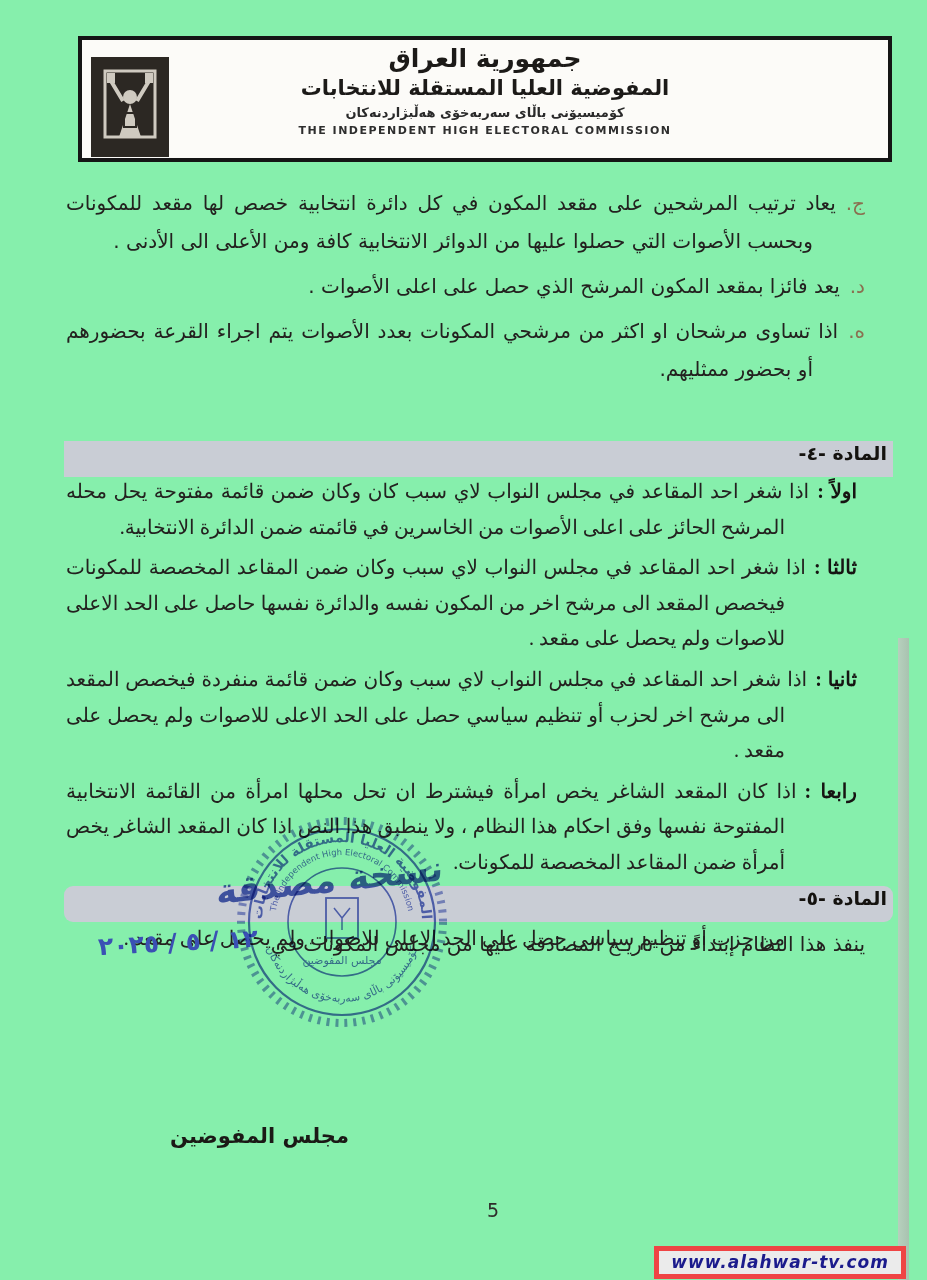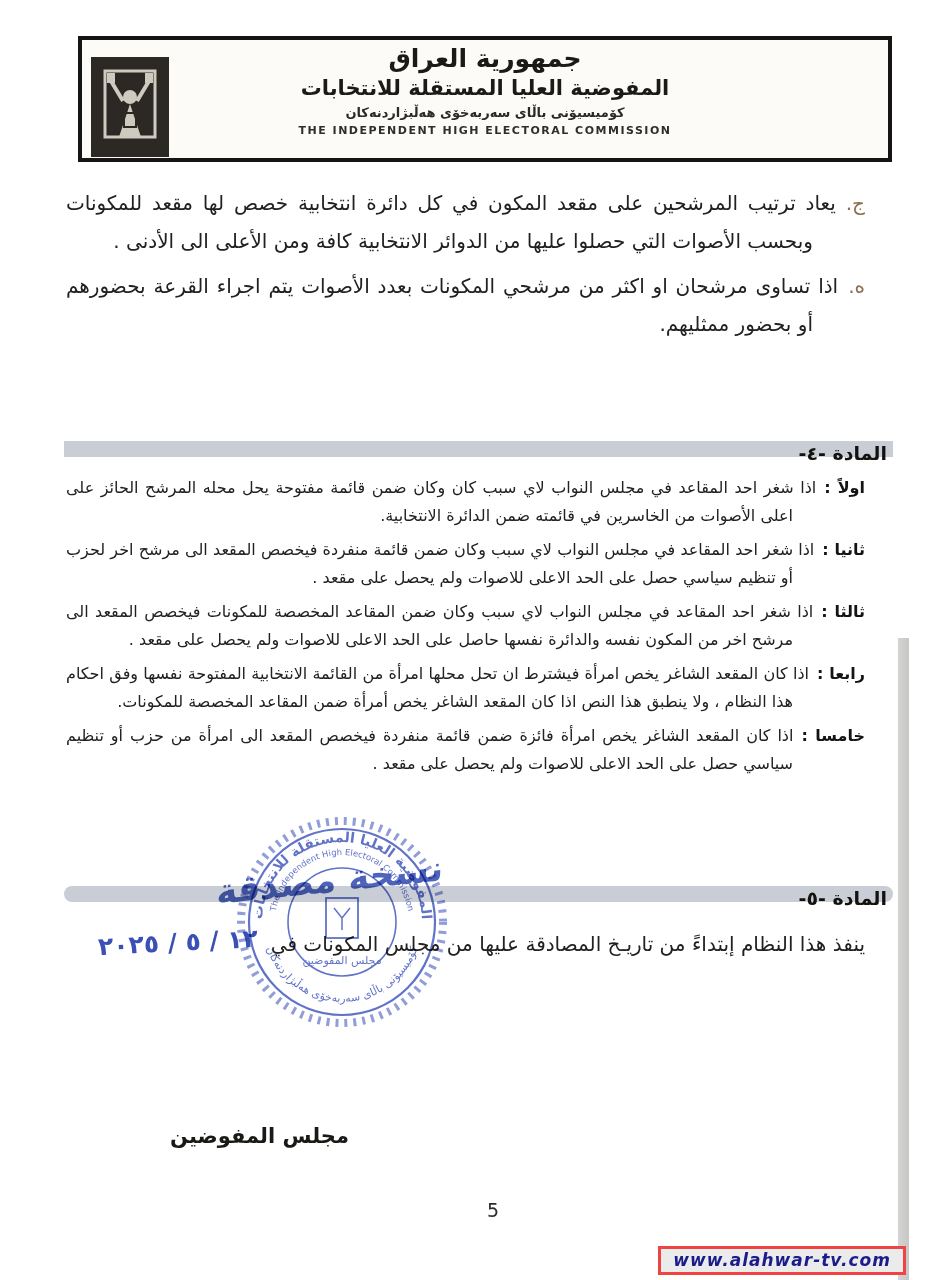--- a/index.html
+++ b/index.html
@@ -1,19 +1,19 @@
 <!DOCTYPE html>
 <html lang="ar"><head>
 <meta charset="utf-8">
 <style>
   * { margin:0; padding:0; box-sizing:border-box; }
   html,body { background:#e8e8e4; }
   .page {
     position:relative; width:927px; height:1280px;
-    background:#ffffff;
+    background:#86efac;
     font-family:"DejaVu Sans", sans-serif;
     overflow:hidden;
     margin:0 auto;
   }
 
   
   .header-box {
     position:absolute; top:36px; left:78px; width:814px; height:126px;
     border:4px solid #151515; background:#fcfbf8;
   }
@@ -32,30 +32,30 @@
 
   
   .rtl { direction:rtl; unicode-bidi:embed; }
   .body-list {
     position:absolute; top:184px; right:62px; left:66px;
     font-size:20px; line-height:1.9; color:#23211f; text-align:justify;
   }
   .li { padding-right:52px; text-indent:-52px; margin-bottom:7px; }
   .li .marker { color:#8a7050; margin-left:10px; }
   .clauses {
-    position:absolute; right:62px; left:66px;
-    font-size:16px; line-height:1.78; color:#23211f; text-align:justify;
+    position:absolute; right:70px; left:66px;
+    font-size:20px; line-height:1.78; color:#23211f; text-align:justify;font-family:Liberation Serif, serif;
   }
   .clauses { top:474px; }
   .clause { padding-right:72px; text-indent:-72px; margin-bottom:5px; }
   .clause .lead { font-weight:bold; color:#161412; margin-left:8px; }
 
   
   .article-bar {
-    position:absolute; left:64px; width:829px; height:16px;
+    position:absolute; left:64px; width:829px; height:36px;
     background:#c9cdd5; direction:rtl;
     font-size:19px; font-weight:bold; color:#14120f;
     line-height:24px; padding-right:6px;
   }
   .bar-4 { top:441px; }
   .bar-5 { top:886px;border-radius:9px; }
 
   .article5-text {
     position:absolute; top:920px; right:62px; left:66px;
     font-size:20px; line-height:1.8; color:#23211f;
@@ -82,21 +82,21 @@
   .signature-block {
     position:absolute; left:170px; top:1124px;
     font-size:21px; font-weight:bold; color:#1b1916; direction:rtl;
   }
   .page-number {
     position:absolute; left:458px; top:1199px; width:70px; text-align:center;
     font-size:19px; color:#2e2c2a;
   }
   .watermark {
     position:absolute; right:21px; top:1246px;
-    background:#ebebeb; border:3px solid #ef4444;
+    background:#ebebeb; border:5px solid #ef4444;
     padding:1px 12px 2px 12px;
     color:#1b1b8c; font-weight:bold; font-style:italic;
     font-size:17px; letter-spacing:1px;
   }
   .edge-strip {
     position:absolute; right:18px; top:638px; width:11px; height:642px;
     background:linear-gradient(to right,#c6c6c3,#b4b4b1);
     opacity:.75;
   }
 </style>
@@ -123,35 +123,38 @@
       <div class="h-ku rtl">كۆميسيۆنى باڵاى سەربەخۆى هەڵبژاردنەكان</div>
       <div class="h-en">THE INDEPENDENT HIGH ELECTORAL COMMISSION</div>
     </div>
   </div>
 
   <div class="body-list rtl">
     <div class="li">
       <span class="marker">ج.</span><span>يعاد ترتيب المرشحين على مقعد المكون في كل دائرة انتخابية خصص لها مقعد للمكونات وبحسب الأصوات التي حصلوا عليها من الدوائر الانتخابية كافة ومن الأعلى الى الأدنى .</span>
     </div>
     <div class="li">
+      <span class="marker">د.</span><span>يعد فائزا بمقعد المكون المرشح الذي حصل على اعلى الأصوات .</span>
+    </div>
+    <div class="li">
       <span class="marker">ه.</span><span>اذا تساوى مرشحان او اكثر من مرشحي المكونات بعدد الأصوات يتم اجراء القرعة بحضورهم أو بحضور ممثليهم.</span>
     </div>
   </div>
 
   <div class="article-bar bar-4">المادة -٤-</div>
 
   <div class="clauses rtl">
     <div class="clause">
       <span class="lead">اولاً :</span><span>اذا شغر احد المقاعد في مجلس النواب لاي سبب كان وكان ضمن قائمة مفتوحة يحل محله المرشح الحائز على اعلى الأصوات من الخاسرين في قائمته ضمن الدائرة الانتخابية.</span>
     </div>
     <div class="clause">
+      <span class="lead">ثالثا :</span><span>اذا شغر احد المقاعد في مجلس النواب لاي سبب وكان ضمن المقاعد المخصصة للمكونات  فيخصص المقعد الى مرشح اخر من المكون نفسه والدائرة نفسها حاصل على الحد الاعلى للاصوات ولم يحصل على مقعد .</span>
+    </div>
+    <div class="clause">
       <span class="lead">ثانيا :</span><span>اذا شغر احد المقاعد في مجلس النواب لاي سبب وكان ضمن قائمة منفردة فيخصص المقعد الى مرشح اخر لحزب أو تنظيم سياسي حصل على الحد الاعلى للاصوات ولم يحصل على مقعد .</span>
-    </div>
-    <div class="clause">
-      <span class="lead">ثالثا :</span><span>اذا شغر احد المقاعد في مجلس النواب لاي سبب وكان ضمن المقاعد المخصصة للمكونات  فيخصص المقعد الى مرشح اخر من المكون نفسه والدائرة نفسها حاصل على الحد الاعلى للاصوات ولم يحصل على مقعد .</span>
     </div>
     <div class="clause">
       <span class="lead">رابعا :</span><span>اذا كان المقعد الشاغر يخص امرأة فيشترط ان تحل محلها امرأة من القائمة الانتخابية المفتوحة نفسها وفق احكام هذا النظام ، ولا ينطبق هذا النص اذا كان المقعد الشاغر يخص أمرأة ضمن المقاعد المخصصة للمكونات.</span>
     </div>
     <div class="clause">
       <span class="lead">خامسا :</span><span>اذا كان المقعد الشاغر يخص امرأة فائزة ضمن قائمة منفردة فيخصص المقعد الى امرأة من حزب أو تنظيم سياسي حصل على الحد الاعلى للاصوات ولم يحصل على مقعد .</span>
     </div>
   </div>
 
   <div class="article-bar bar-5">المادة -٥-</div>

